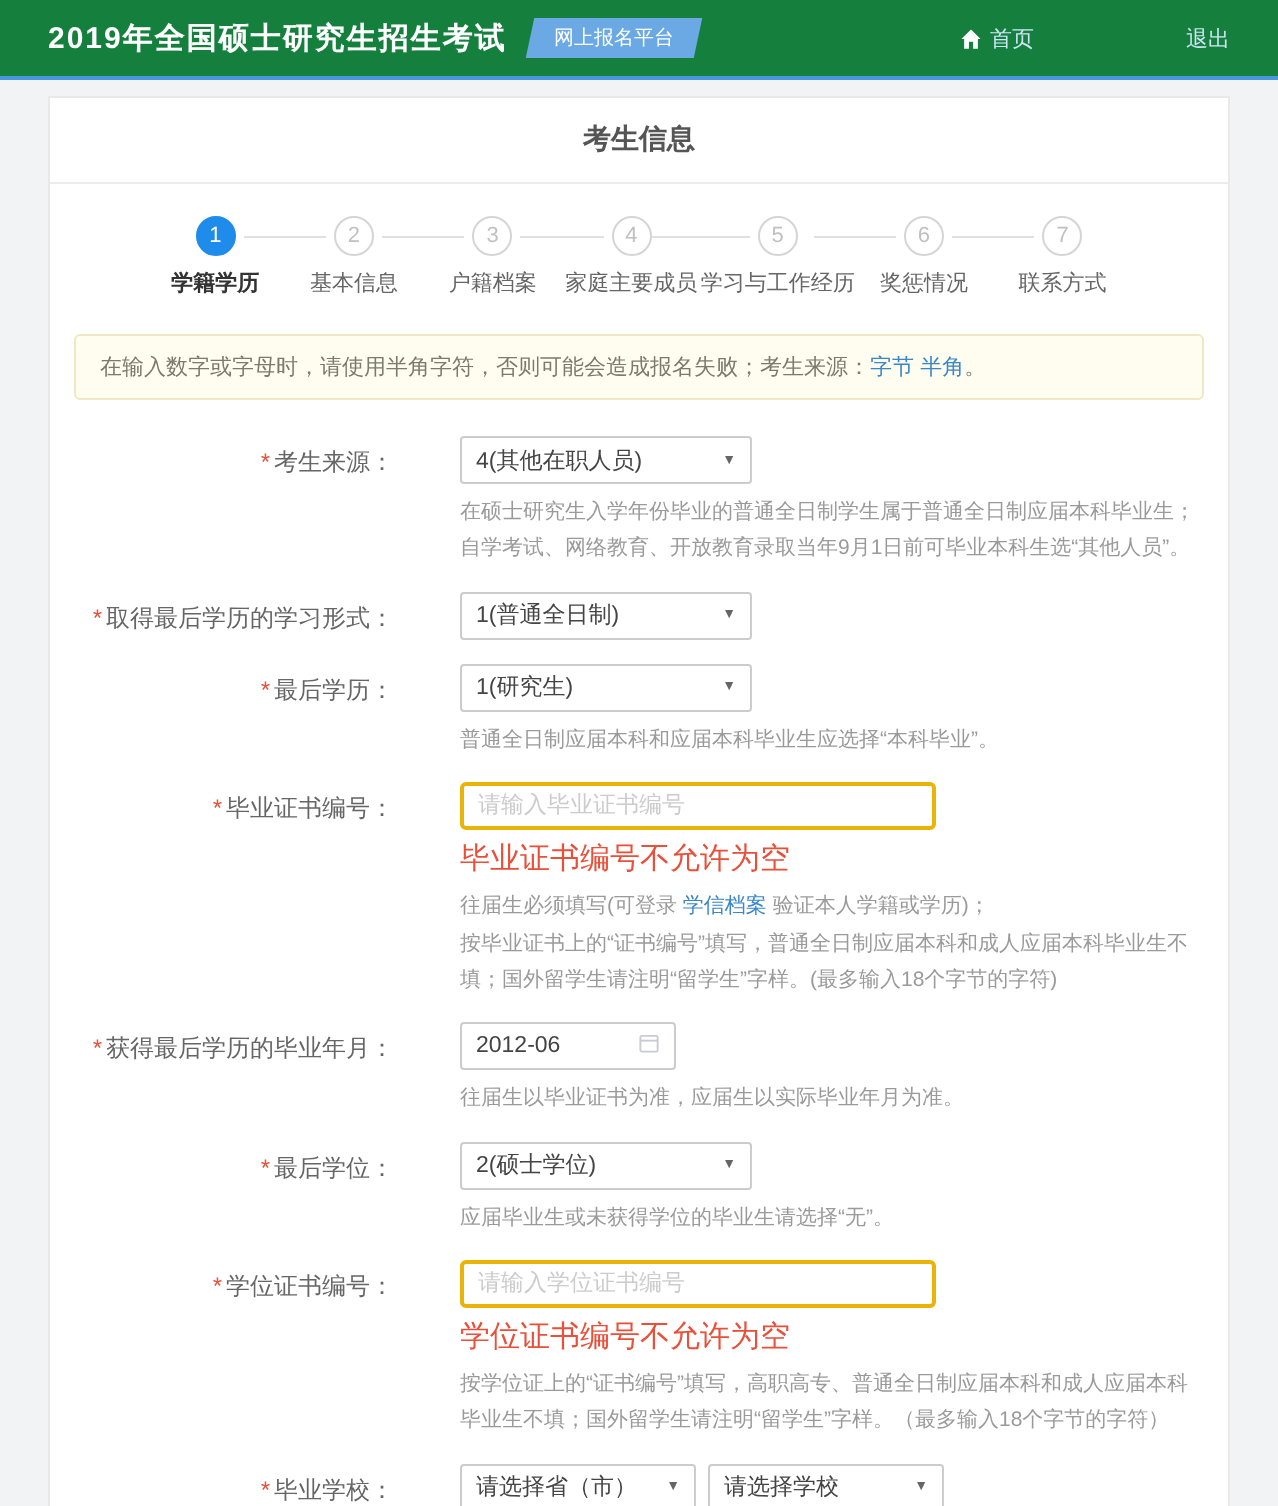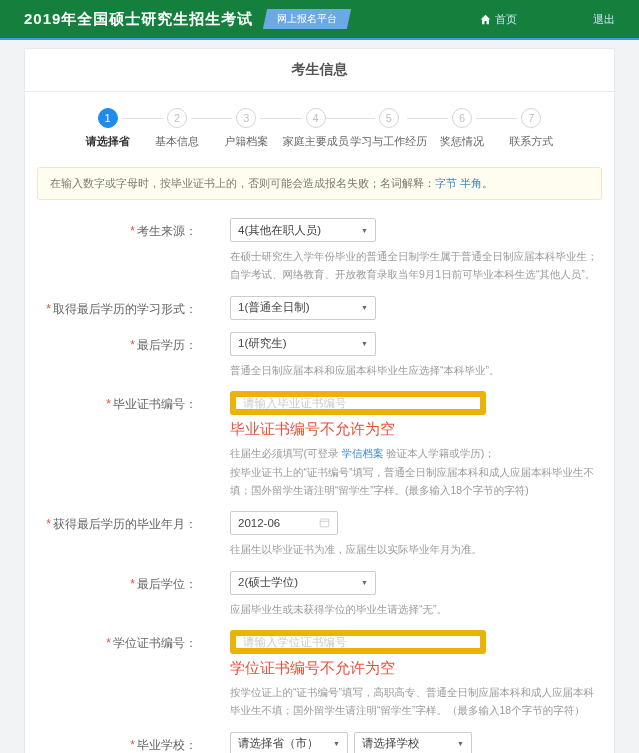--- a/index.html
+++ b/index.html
@@ -37,21 +37,21 @@
   .form { padding:14px 0 6px; }
   .row { display:flex; margin-bottom:12px; }
   .flabel { width:172px; flex:none; text-align:right; font-size:12px; color:#666; padding-top:5px; }
   .req { color:#e8503a; margin-right:2px; }
   .fctrl { flex:1; padding-left:5px; padding-right:14px; max-width:435px;margin-left:28px; }
   .selectbox { width:146px; height:24px; border:1px solid #ccc; border-radius:2px; background:#fff; display:flex; align-items:center; padding:0 7px; font-size:11.5px; color:#444; cursor:pointer; }
   .selectbox .sv { flex:1; overflow:hidden; white-space:nowrap; }
   .selectbox .arrow { font-size:7px; color:#666; }
   .selectbox.small { width:118px; }
   .dual { display:flex; gap:6px; }
-  .textin { width:256px; height:24px; border:6px solid #eab308; border-radius:3px; padding:0 7px; font-size:11.5px; color:#444; outline:none; }
+  .textin { width:238px; height:24px; border:2px solid #eab308; border-radius:3px; padding:0 7px; font-size:11.5px; color:#444; outline:none; }
   .textin::placeholder { color:#ccc; }
   .datebox { width:108px; height:24px; border:1px solid #ccc; border-radius:2px; background:#fff; display:flex; align-items:center; padding:0 7px; font-size:11.5px; color:#444; cursor:pointer; }
   .datebox .dv { flex:1; }
   .err { color:#e8503a; font-size:15px; font-weight:normal; margin-top:5px; }
   .help { color:#9a9a9a; font-size:10.5px; line-height:1.75; margin-top:5px; }
   .help a { color:#3a87c8; text-decoration:none; }
 </style>
 </head>
 <body>
 
@@ -72,21 +72,21 @@
       <div class="hdr-logout">退出</div>
     </div>
   </div>
 
   <div class="card">
     <div class="card-title">考生信息</div>
 
     <div class="stepper">
       <div class="step active">
         <div class="step-circle">1</div>
-        <div class="step-label">请选择省</div>
+        <div class="step-label">学籍学历</div>
       </div>
       <div class="step">
         <div class="step-circle">2</div>
         <div class="step-label">基本信息</div>
       </div>
       <div class="step">
         <div class="step-circle">3</div>
         <div class="step-label">户籍档案</div>
       </div>
       <div class="step">
@@ -101,21 +101,21 @@
         <div class="step-circle">6</div>
         <div class="step-label">奖惩情况</div>
       </div>
       <div class="step">
         <div class="step-circle">7</div>
         <div class="step-label">联系方式</div>
       </div>
     </div>
 
     <div class="notice">
-      <span>在输入数字或字母时，按毕业证书上的，否则可能会造成报名失败；名词解释：</span><a href="#">字节</a>
+      <span>在输入数字或字母时，请使用半角字符，否则可能会造成报名失败；考生来源：</span><a href="#">字节</a>
       <a href="#">半角</a><span>。</span>
     </div>
 
     <div class="form">
 
       <div class="row">
         <div class="flabel"><span class="req">*</span><span>考生来源：</span></div>
         <div class="fctrl">
           <div class="selectbox">
             <span class="sv">4(其他在职人员)</span>

